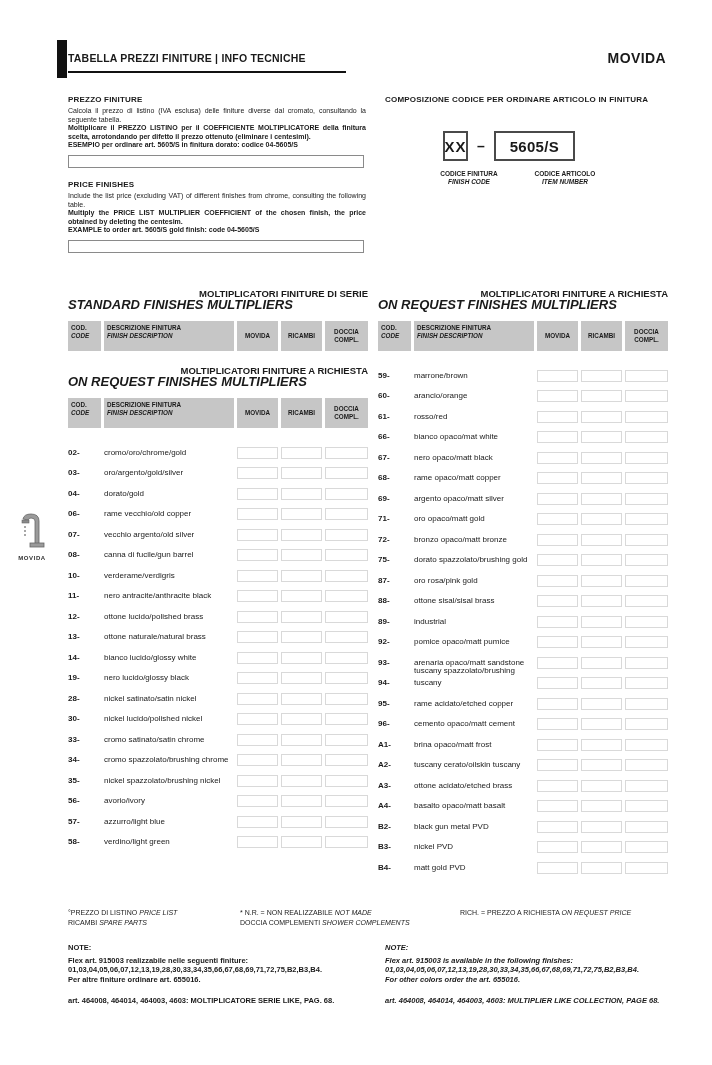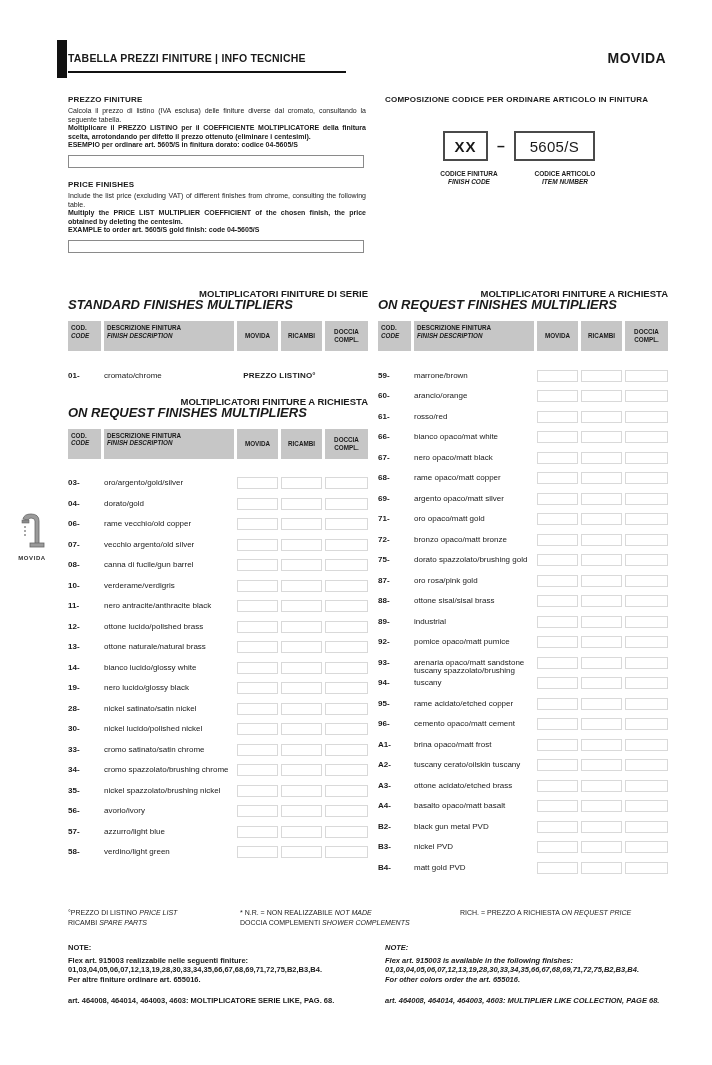--- a/index.html
+++ b/index.html
@@ -16,22 +16,22 @@
   .intro-left { position:absolute; left:68px; top:55px; width:298px; }
   .sec-title { font-size:8px; font-weight:bold; margin-bottom:3px; letter-spacing:.2px; }
   .para { font-size:7px; line-height:8.6px; text-align:justify; }
   .para.b { font-weight:bold; }
   .fill-box { height:13px; border:1px solid #8a8a8a; margin-top:5px; margin-bottom:12px; width:296px; background:#fff; }
 
   .comp-section { position:absolute; left:385px; top:55px; width:282px; }
   .comp-title { font-size:8px; font-weight:bold; letter-spacing:.2px; }
   .code-row { display:flex; align-items:center; gap:9px; margin-top:27px; padding-left:58px; }
   .code-box { border:2px solid #4a4a4a; height:30px; display:flex; align-items:center; justify-content:center; background:#fff; }
-  .code-box.xx { width:45px; font-size:15px; font-weight:bold; letter-spacing:1px; }
-  .code-box.item { width:81px; font-size:15px; font-weight:normal; letter-spacing:.3px; }
+  .code-box.xx { width:25px; font-size:15px; font-weight:bold; letter-spacing:1px; }
+  .code-box.item { width:81px; font-size:15px; font-weight:bold; letter-spacing:.3px; }
   .dash { font-size:14px; font-weight:bold; }
   .code-labels { display:flex; margin-top:9px; padding-left:38px; gap:4px; }
   .code-label { width:92px; text-align:center; font-size:6.5px; font-weight:bold; line-height:8px; }
   .code-label .en { font-style:italic; }
 
   
   .tables-left { position:absolute; left:68px; top:248px; width:300px; }
   .tables-right { position:absolute; left:378px; top:248px; width:290px; }
   .tbl-heading { font-size:9.5px; font-weight:bold; line-height:11px;text-align:right; }
   .tbl-heading-en { font-size:13px; font-weight:bold; font-style:italic; line-height:11px; margin-bottom:11px; }
@@ -129,28 +129,20 @@
         <div>DESCRIZIONE FINITURA</div>
         <div class="en">FINISH DESCRIPTION</div>
       </div>
       <div class="th th-movida">MOVIDA</div>
       <div class="th th-ricambi">RICAMBI</div>
       <div class="th th-doccia">
         <div>DOCCIA</div>
         <div>COMPL.</div>
       </div>
     </div>
-    <div class="tbody">
-      <div class="trow">
-        <div class="td-code">01-</div>
-        <div class="td-desc">cromato/chrome</div>
-        <div class="price-note">PREZZO LISTINO°</div>
-        <div class="price-note-spacer"></div>
-      </div>
-    </div>
 
     <div class="request-left-block">
       <div class="tbl-heading">MOLTIPLICATORI FINITURE A RICHIESTA</div>
       <div class="tbl-heading-en">ON REQUEST FINISHES MULTIPLIERS</div>
       <div class="thead">
         <div class="th th-cod">
           <div>COD.</div>
           <div class="en">CODE</div>
         </div>
         <div class="th th-desc">
@@ -159,20 +151,27 @@
         </div>
         <div class="th th-movida">MOVIDA</div>
         <div class="th th-ricambi">RICAMBI</div>
         <div class="th th-doccia">
           <div>DOCCIA</div>
           <div>COMPL.</div>
         </div>
       </div>
       <div class="tbody">
 
+          <div class="trow">
+            <div class="td-code">02-</div>
+            <div class="td-desc">cromo/oro/chrome/gold</div>
+            <div class="cell"></div>
+            <div class="cell"></div>
+            <div class="cell doccia"></div>
+          </div>
 
           <div class="trow">
             <div class="td-code">03-</div>
             <div class="td-desc">oro/argento/gold/silver</div>
             <div class="cell"></div>
             <div class="cell"></div>
             <div class="cell doccia"></div>
           </div>
 
           <div class="trow">

